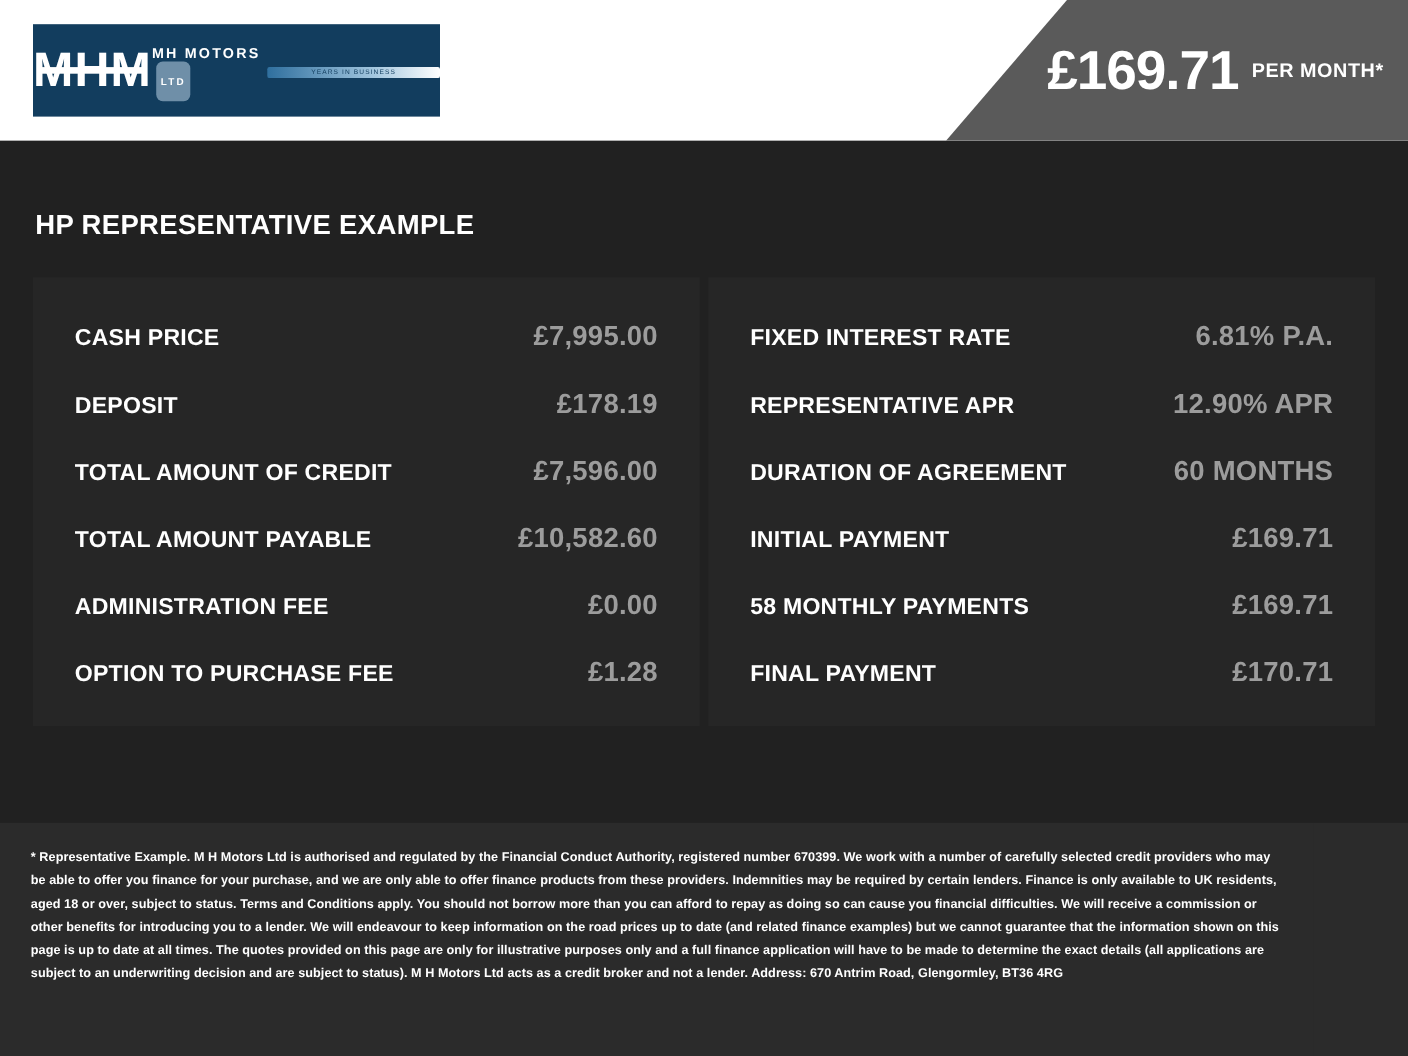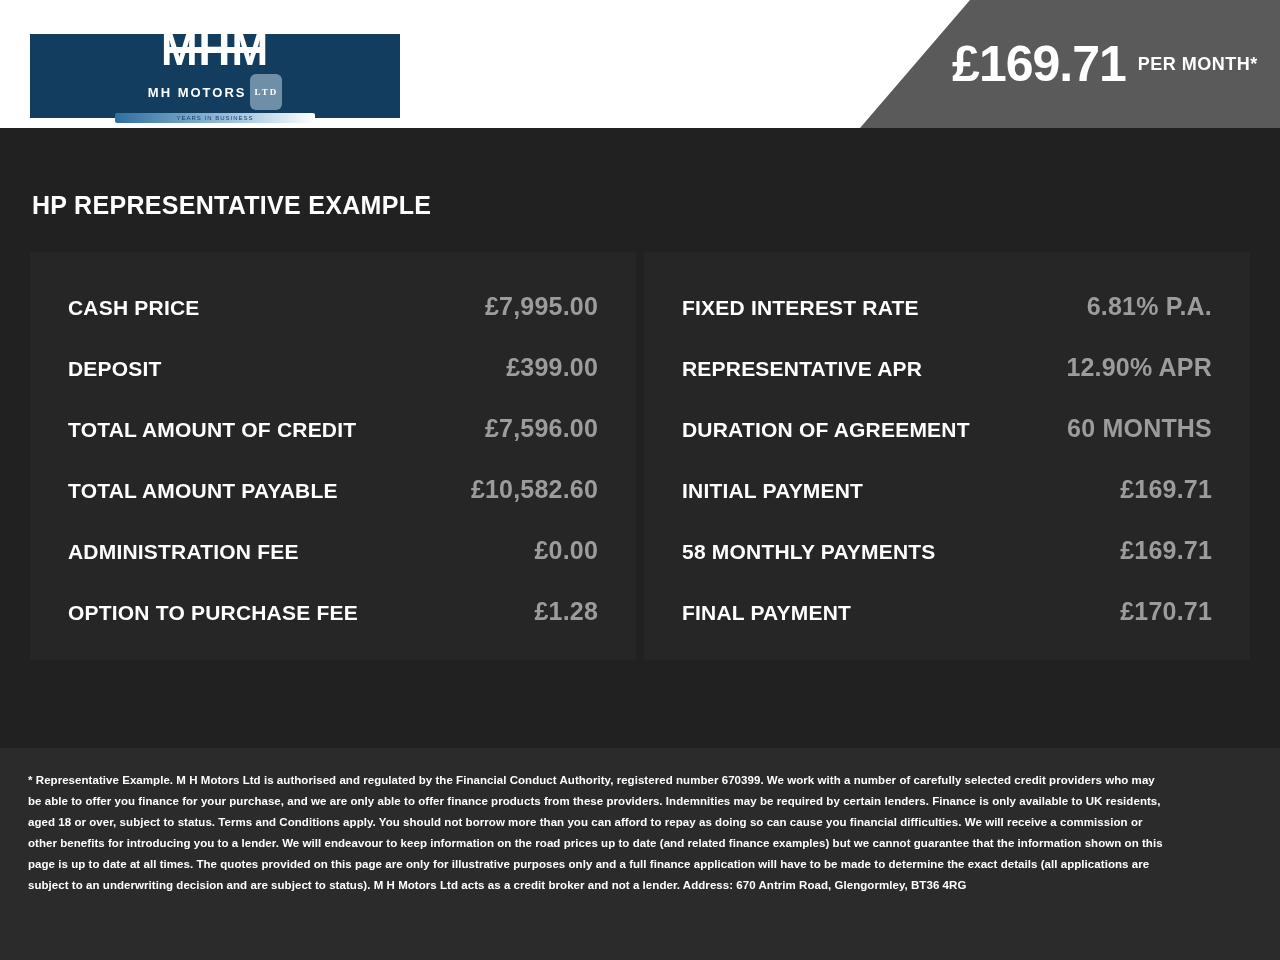--- a/index.html
+++ b/index.html
@@ -12,25 +12,24 @@
 
   
   .header {
     position: relative;
     width: 1280px;
     height: 128px;
     background: #ffffff;
   }
   .logo-box {
     position: absolute;
-    left: 30px; top: 34px;
+    left: 30px; top: 22px;
     width: 370px; height: 84px;
     background: #123d5e;
     display: flex;
-    flex-direction: column;
     align-items: center;
     justify-content: center;
   }
   .logo-mark {
     font-family: "Liberation Sans", sans-serif;
     font-weight: bold;
     font-size: 44px;
     letter-spacing: 1px;
     color: #ffffff;
     line-height: 0.95;
@@ -51,21 +50,20 @@
     margin-top: 4px;
   }
   .logo-sub .ltd {
     display: inline-block;
     background: #6f8fa8;
     border-radius: 6px;
     font-size: 9px;
     padding: 13px 4px;
     margin-left: 4px;
     vertical-align: 2px;
-    font-family: Liberation Serif, serif;
   }
   .logo-strip {
     margin-top: 3px;
     width: 200px; height: 10px;
     background: linear-gradient(90deg,#2f6f9e 0%, #9fc4dd 60%, #ffffff 100%);
     border-radius: 2px;
     font-size: 6px;
     color: #123d5e;
     text-align: center;
     letter-spacing: 1px;
@@ -180,21 +178,21 @@
   <div class="section-title">HP REPRESENTATIVE EXAMPLE</div>
   <div class="cards">
 
     <div class="card">
       <div class="row">
         <span class="row-label">CASH PRICE</span>
         <span class="row-value">£7,995.00</span>
       </div>
       <div class="row">
         <span class="row-label">DEPOSIT</span>
-        <span class="row-value">£399.00</span>
+        <span class="row-value">£178.19</span>
       </div>
       <div class="row">
         <span class="row-label">TOTAL AMOUNT OF CREDIT</span>
         <span class="row-value">£7,596.00</span>
       </div>
       <div class="row">
         <span class="row-label">TOTAL AMOUNT PAYABLE</span>
         <span class="row-value">£10,582.60</span>
       </div>
       <div class="row">

